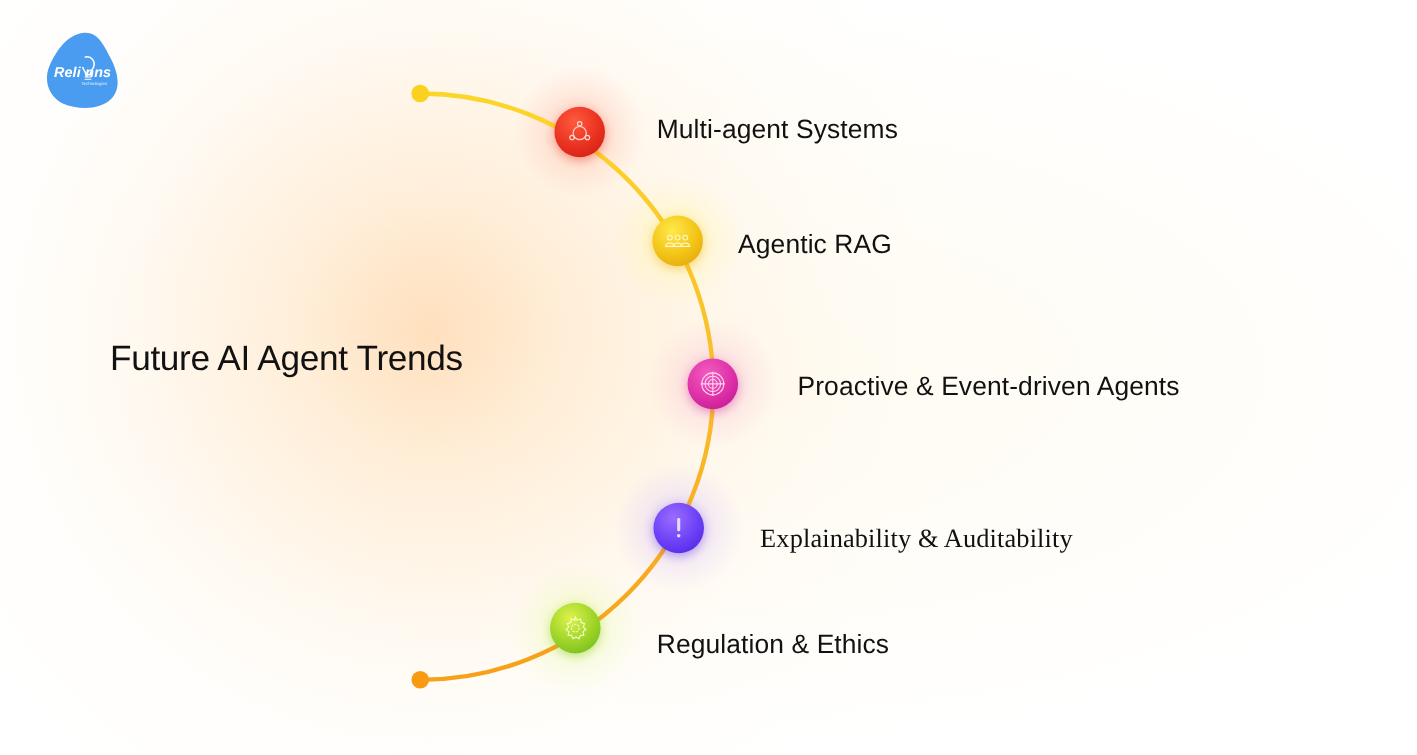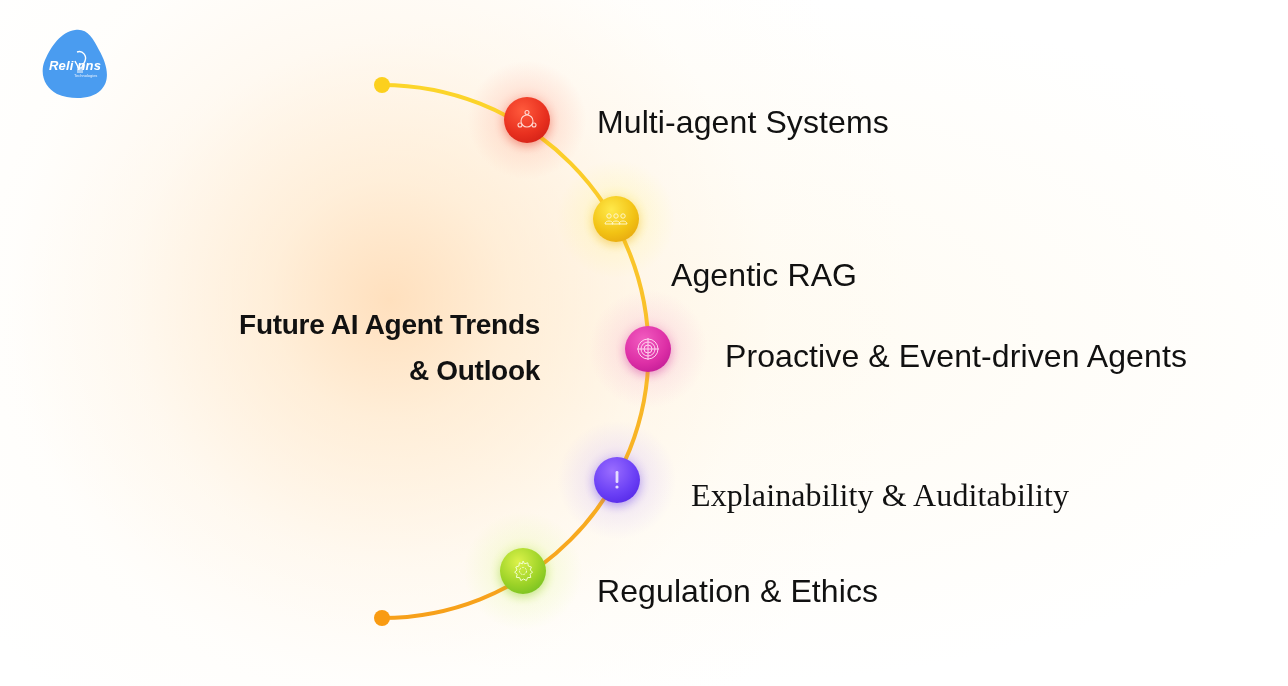--- a/index.html
+++ b/index.html
@@ -22,34 +22,34 @@
   }
   .logo-text {
     position:absolute; left:8px; top:30px; font-weight:bold; font-size:13px;
     color:#ffffff; letter-spacing:0.2px; font-style:italic;
   }
   .logo-sub {
     position:absolute; left:33px; top:45px; font-size:4px; color:#e8f2ff;
   }
   .arc-svg { position:absolute; left:0; top:0; }
   .title {
-    position:absolute; left:100px; top:302px; width:440px; text-align:right;
-    font-size:28px; line-height:46px; font-weight:bold; color:#111111;
+    position:absolute; left:100px; top:302px; width:440px; text-align:left;
+    font-size:32px; line-height:46px; font-weight:normal; color:#111111;
     letter-spacing:-0.3px;
   }
   .node {
     position:absolute; width:46px; height:46px; border-radius:50%;
     display:flex; align-items:center; justify-content:center;
   }
   .node svg { display:block; }
   .glow {
     position:absolute; width:120px; height:120px; border-radius:50%;
   }
   .label {
-    position:absolute; font-size:32px; color:#111111; white-space:nowrap;
+    position:absolute; font-size:24px; color:#111111; white-space:nowrap;
     font-weight:normal; letter-spacing:0.1px;
   }
 </style>
 </head>
 <body>
 
 <div class="bg-glow"></div>
 
 <div class="logo">
   <svg class="logo-blob" width="68" height="72" viewBox="0 0 68 72">
@@ -76,21 +76,20 @@
       <stop offset="1" stop-color="#f7a01a"></stop>
     </linearGradient>
   </defs>
   <path d="M382 85 A 266 266 0 0 1 382 618" fill="none" stroke="url(#arcGrad)" stroke-width="4"></path>
   <circle cx="382" cy="85" r="8" fill="#fcd01e"></circle>
   <circle cx="382" cy="618" r="8" fill="#f99b12"></circle>
 </svg>
 
 <div class="title">
   <div>Future AI Agent Trends</div>
-  <div>&amp; Outlook</div>
 </div>
 
 <div class="node" style="left:504px;top:97px;background:radial-gradient(circle at 40% 30%, #ff5a3c 0%, #e8301f 55%, #c71812 100%);box-shadow:0 3px 8px rgba(220,40,20,0.35);">
   <svg width="24" height="24" viewBox="0 0 24 24" fill="none" stroke="#ffd6cf" stroke-width="1.1">
     <circle cx="12" cy="4.5" r="2"></circle>
     <circle cx="5" cy="17" r="2"></circle>
     <circle cx="19" cy="17" r="2"></circle>
     <circle cx="12" cy="13" r="6"></circle>
   </svg>
 </div>
@@ -99,21 +98,21 @@
 <div class="node" style="left:593px;top:196px;background:radial-gradient(circle at 40% 30%, #ffe94a 0%, #f2c214 55%, #e09a0e 100%);box-shadow:0 3px 8px rgba(230,160,10,0.35);">
   <svg width="26" height="16" viewBox="0 0 26 16" fill="none" stroke="#fff6c8" stroke-width="1">
     <circle cx="6" cy="5" r="2.2"></circle>
       <path d="M2 13 C2 9 10 9 10 13 Z"></path>
     <circle cx="13" cy="5" r="2.2"></circle>
       <path d="M9 13 C9 9 17 9 17 13 Z"></path>
     <circle cx="20" cy="5" r="2.2"></circle>
       <path d="M16 13 C16 9 24 9 24 13 Z"></path>
   </svg>
 </div>
-<div class="label" style="left:671px;top:209px;margin-top:48px;">Agentic RAG</div>
+<div class="label" style="left:671px;top:209px;">Agentic RAG</div>
 
 <div class="node" style="left:625px;top:326px;background:radial-gradient(circle at 40% 30%, #f25cc0 0%, #dd2fa6 55%, #b5128e 100%);box-shadow:0 3px 8px rgba(200,30,150,0.35);">
   <svg width="24" height="24" viewBox="0 0 24 24" fill="none" stroke="#ffd3ef" stroke-width="1">
     <circle cx="12" cy="12" r="10"></circle>
     <circle cx="12" cy="12" r="7"></circle>
     <circle cx="12" cy="12" r="4"></circle>
     <line x1="12" y1="1" x2="12" y2="23"></line>
     <line x1="1" y1="12" x2="23" y2="12"></line>
   </svg>
 </div>

